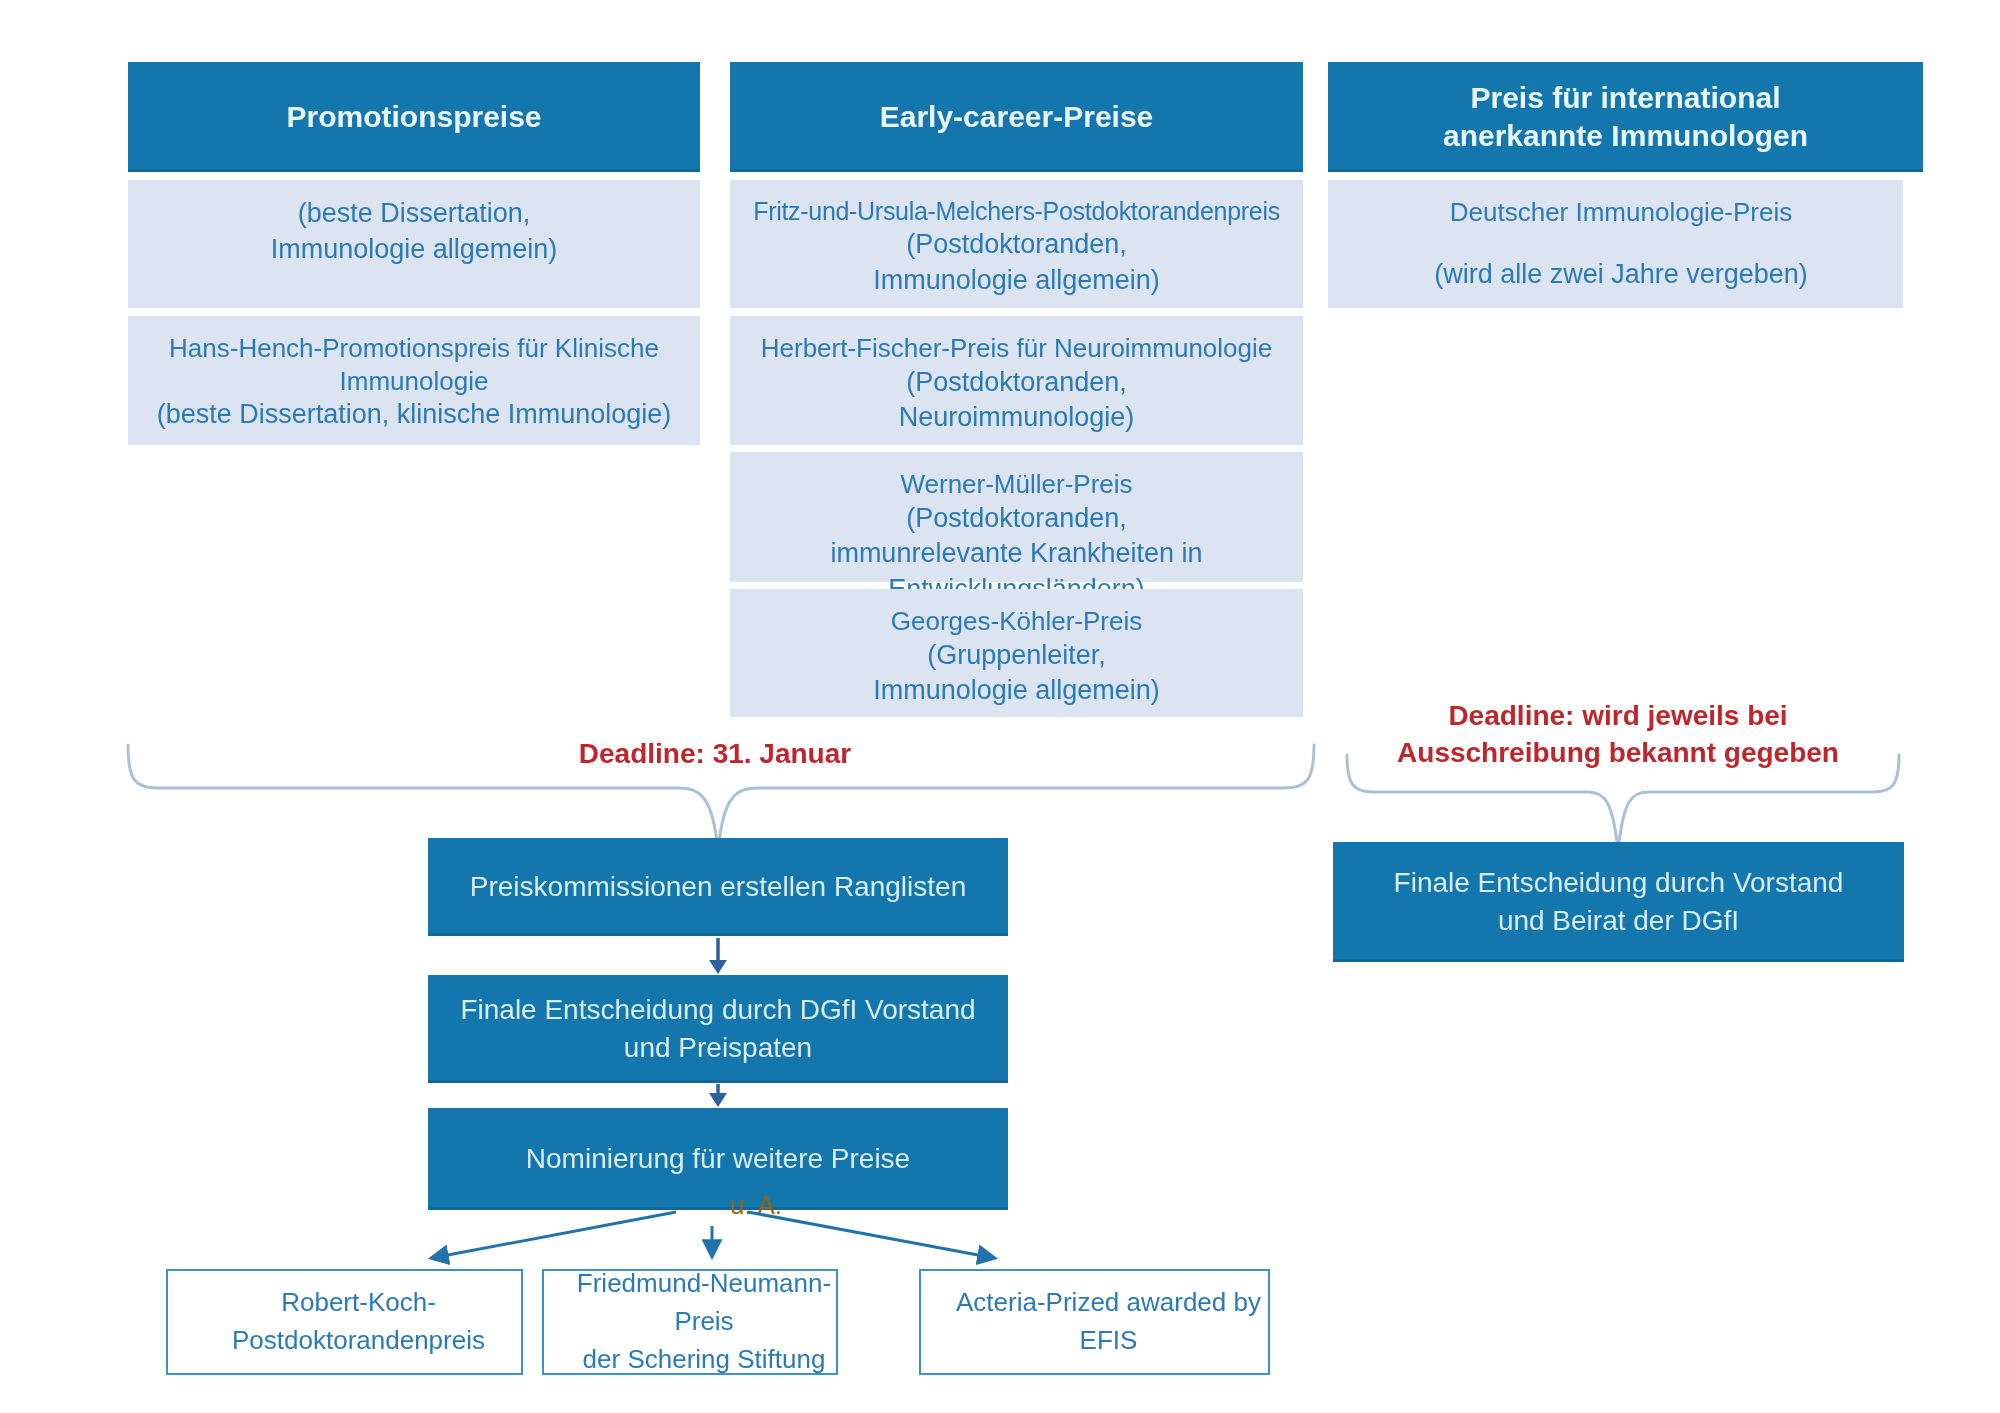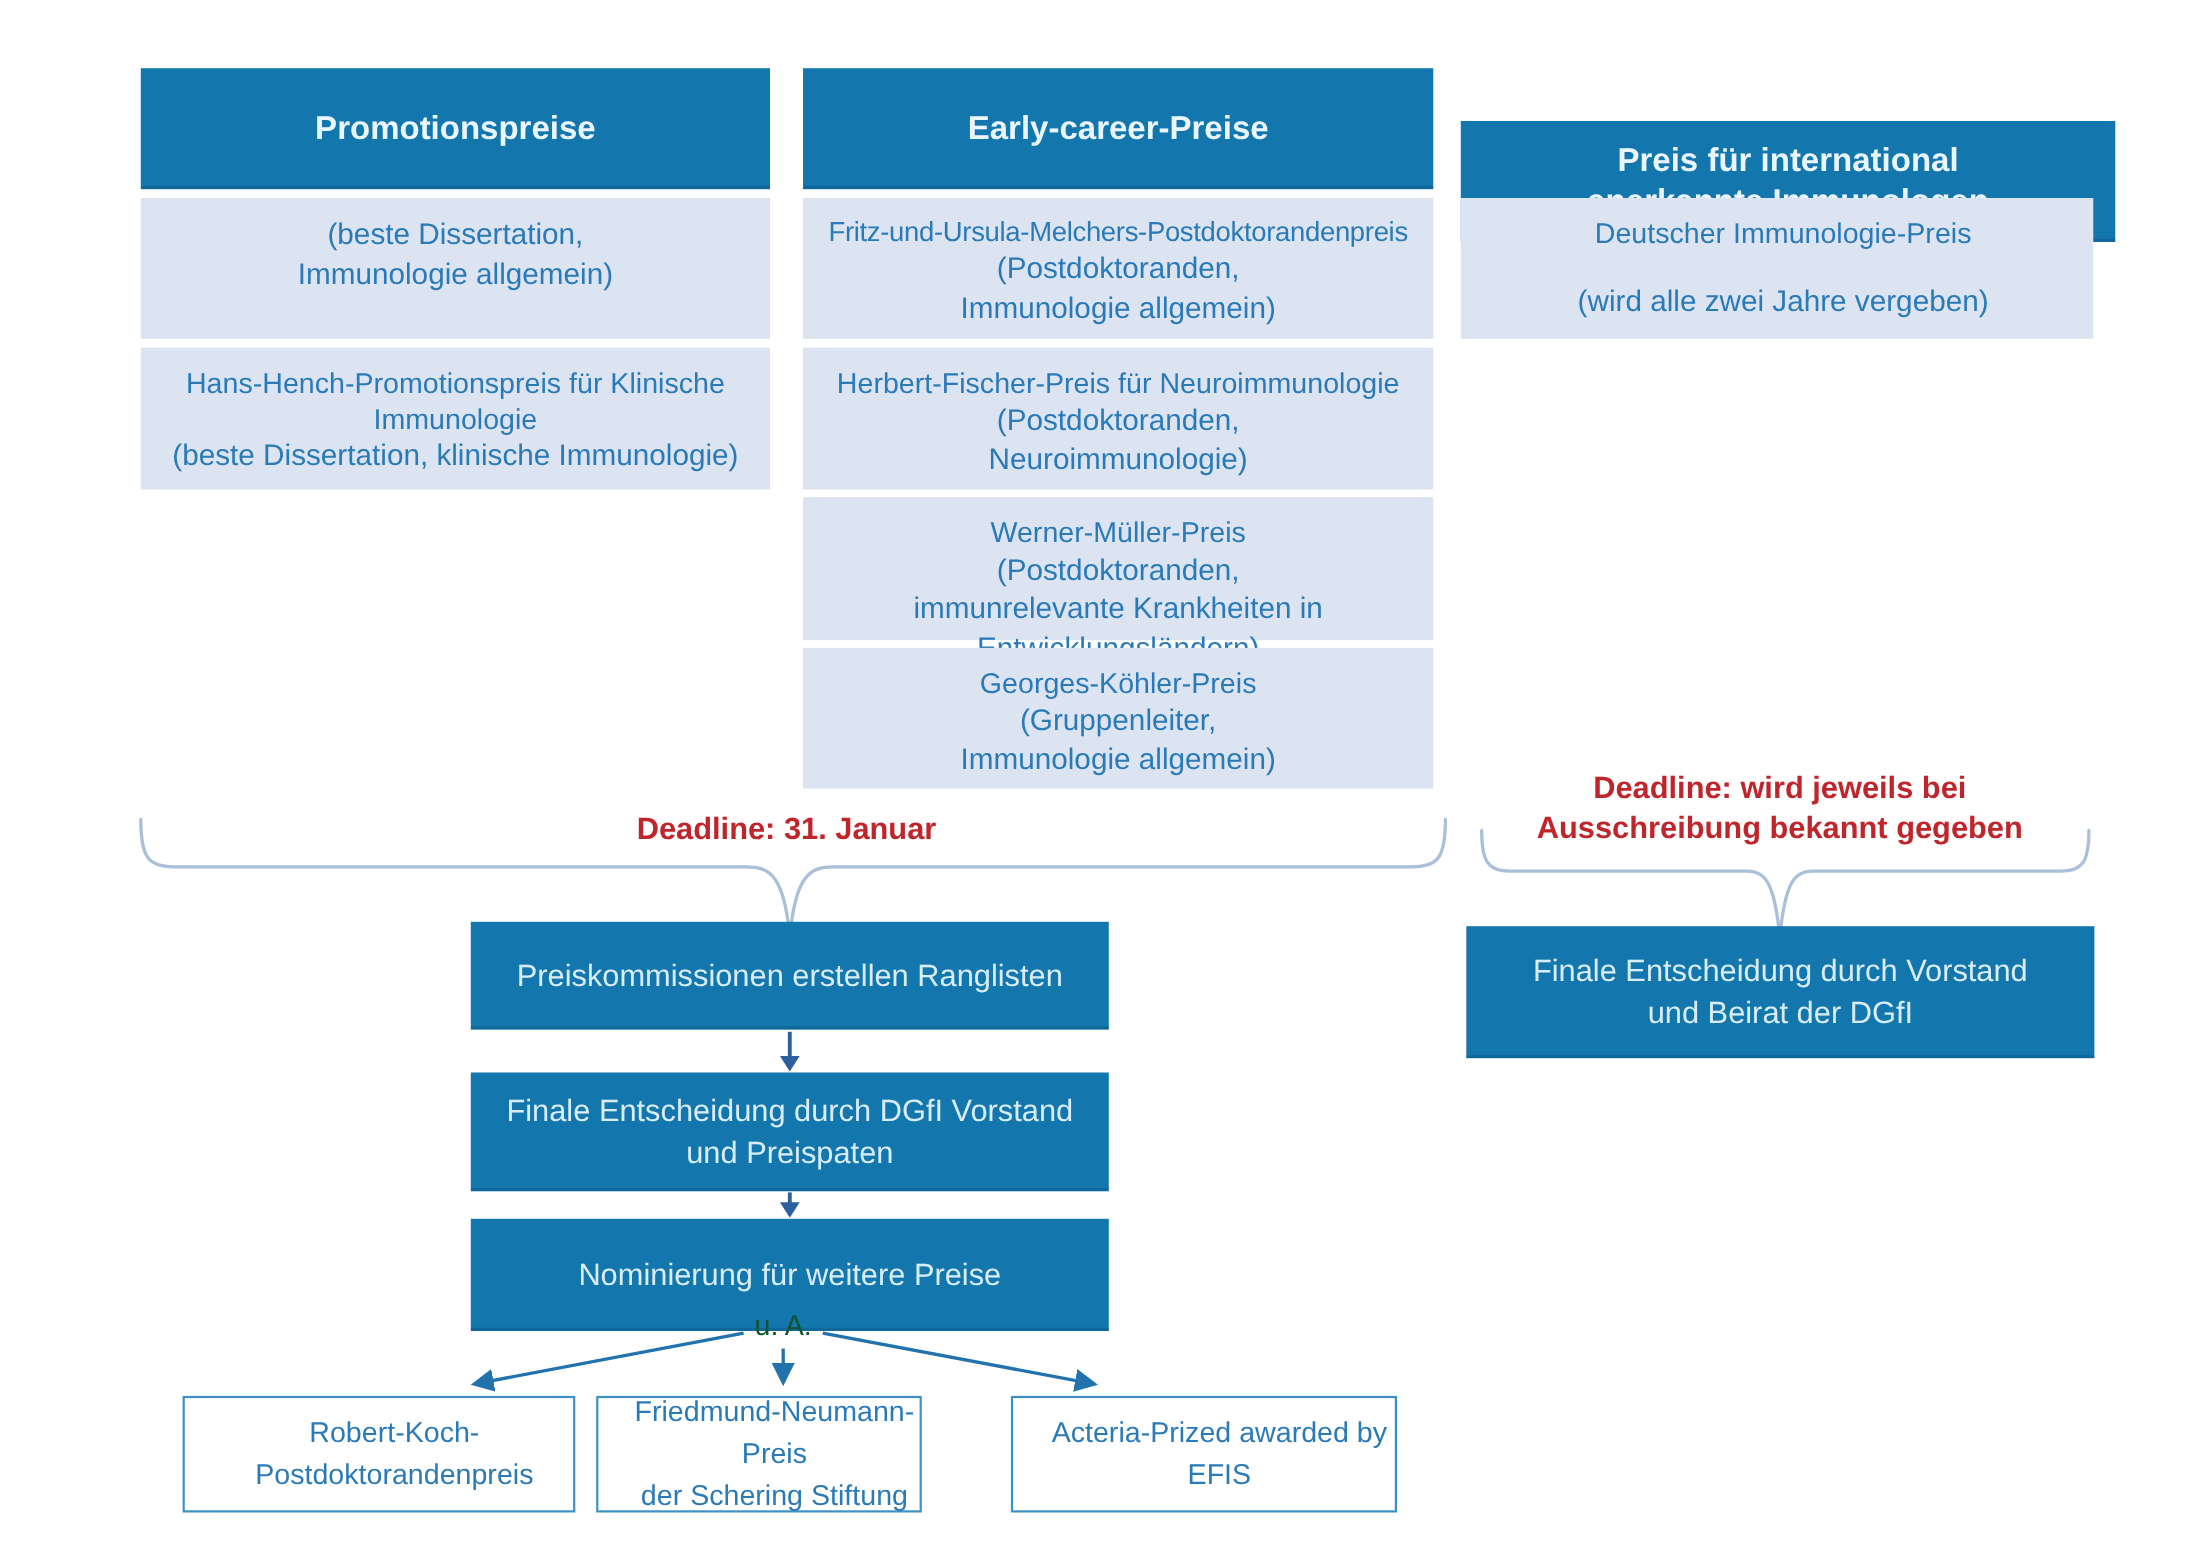--- a/index.html
+++ b/index.html
@@ -19,21 +19,21 @@
     color:#eaf6fd;
     font-weight:bold;
     font-size:30px;
     line-height:1.28;
     display:flex;flex-direction:column;justify-content:center;align-items:center;
     text-align:center;
     box-shadow:inset 0 -3px 0 rgba(8,70,100,0.28);
   }
   .header-1{left:128px;top:62px;width:572px;height:110px;}
   .header-2{left:730px;top:62px;width:573px;height:110px;}
-  .header-3{left:1328px;top:62px;width:595px;height:110px;margin-top:48px;}
+  .header-3{left:1328px;top:62px;width:595px;height:110px;}
 
   
   .prize-box{
     background:#dbe4f0;
     display:flex;flex-direction:column;justify-content:space-between;align-items:center;
     text-align:center;
     padding:16px 10px 15px 10px;
   }
   .prize-name{font-size:26px;color:#2b7ab8;line-height:1.25;width:100%;}
   .prize-detail{font-size:27px;color:#2b7ab8;line-height:1.32;width:100%;}
@@ -78,21 +78,21 @@
     text-align:center;
     padding-left:28px;
   }
   .fbox-0{left:166px;top:1269px;width:357px;height:106px;}
   .fbox-1{left:542px;top:1269px;width:296px;height:106px;}
   .fbox-2{left:919px;top:1269px;width:351px;height:106px;}
 
   
   .ua-label{
     left:642px;top:1190px;width:140px;
-    color:#14532d;font-size:26px;text-align:center;
+    color:#a16207;font-size:26px;text-align:right;
   }
   svg.conn{position:absolute;overflow:visible;}
 </style>
 </head>
 <body>
 
 <div id="canvas">
 
   <div class="abs col-header header-1">
     <div>Promotionspreise</div>

